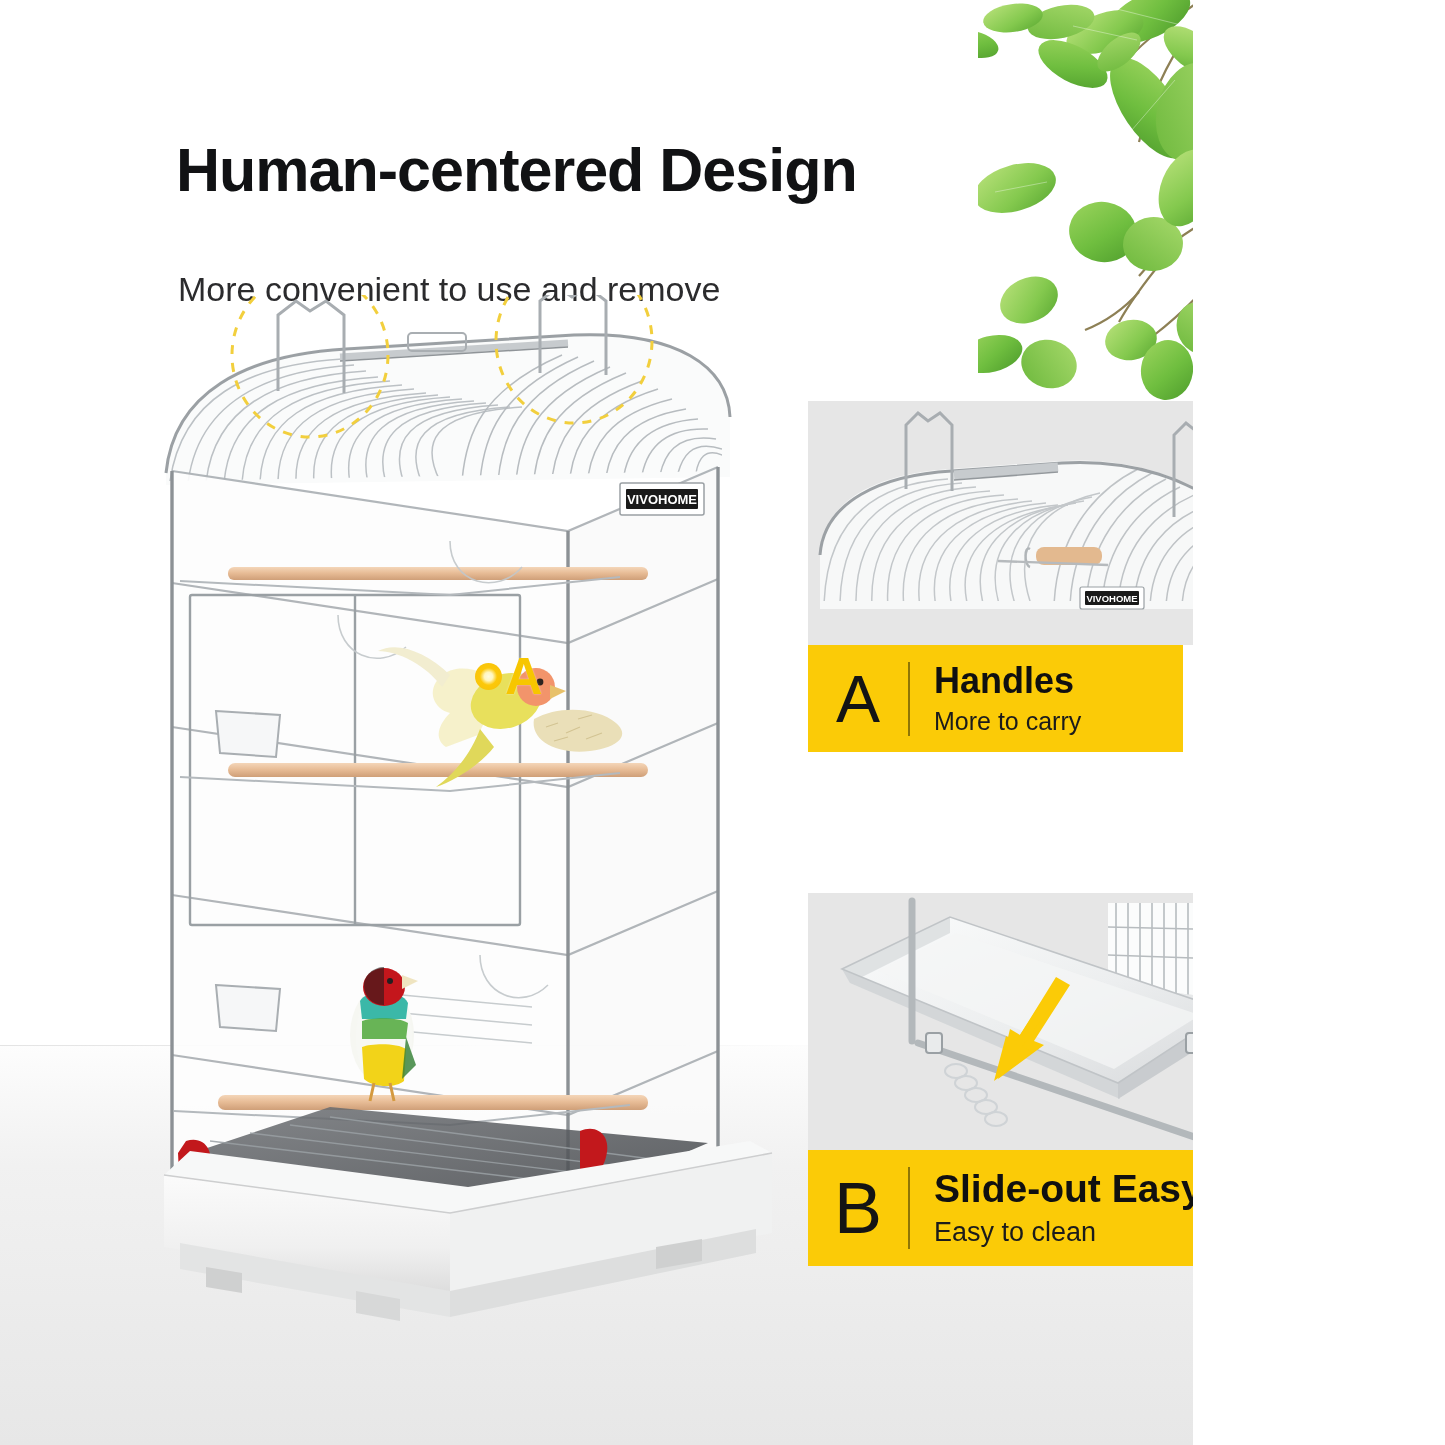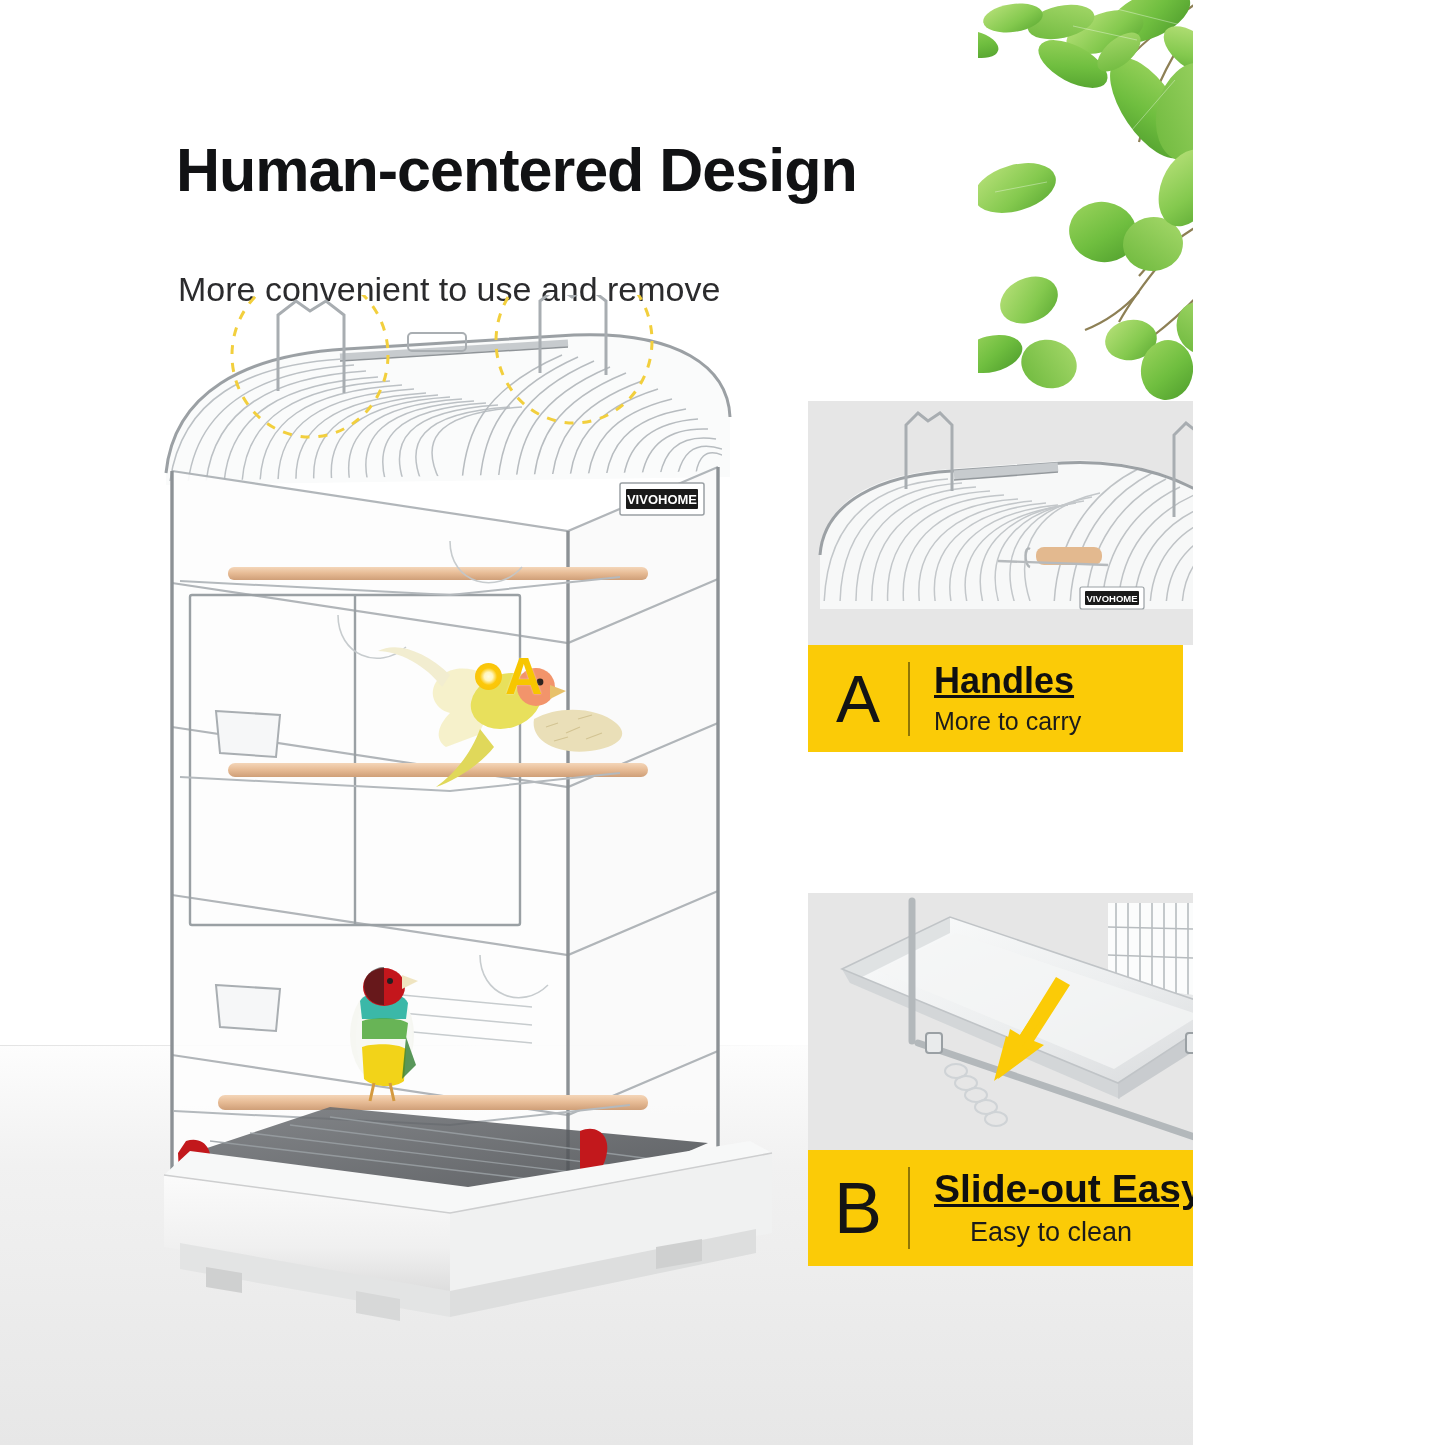--- a/index.html
+++ b/index.html
@@ -69,24 +69,24 @@
   #cap-b{left:808px;top:1150px;width:514px;height:116px;}
   .cap .bigletter{
     font-size:66px;font-weight:400;color:#141414;line-height:1;
     width:100px;text-align:center;flex:0 0 auto;
   }
   #cap-b .bigletter{font-size:72px;}
   .cap .divider{width:2px;background:#6b5a05;opacity:.75;flex:0 0 auto;}
   #cap-a .divider{height:74px;}
   #cap-b .divider{height:82px;}
   .cap .txt{padding-left:24px;display:flex;flex-direction:column;justify-content:center;}
-  .cap .hd{font-size:36px;font-weight:bold;color:#101010;line-height:1.15;white-space:nowrap;text-decoration:underline;}
+  .cap .hd{font-size:36px;font-weight:bold;color:#101010;line-height:1.15;white-space:nowrap;}
   #cap-b .hd{font-size:39px;}
   .cap .sb{font-size:25px;font-weight:400;color:#1b1b1b;line-height:1.25;margin-top:4px;white-space:nowrap;}
-  #cap-b .sb{font-size:27px;margin-left:36px;}
+  #cap-b .sb{font-size:27px;}
 </style>
 </head>
 <body>
 
 <div class="stage">
 
   <div class="floor"></div>
   <div class="floor-line"></div>
 
   <div class="title">Human-centered Design</div>

